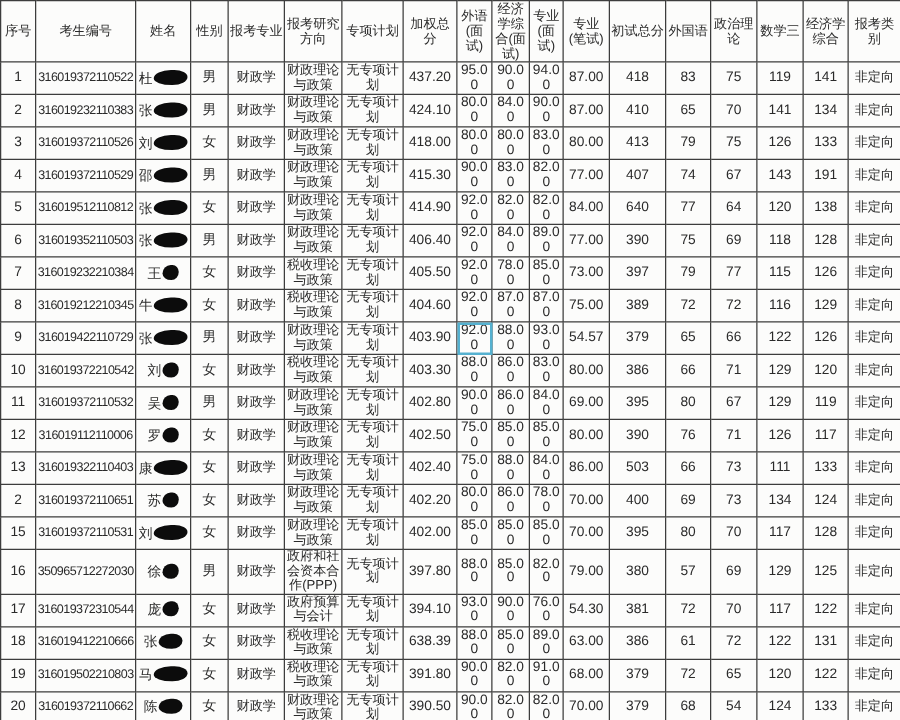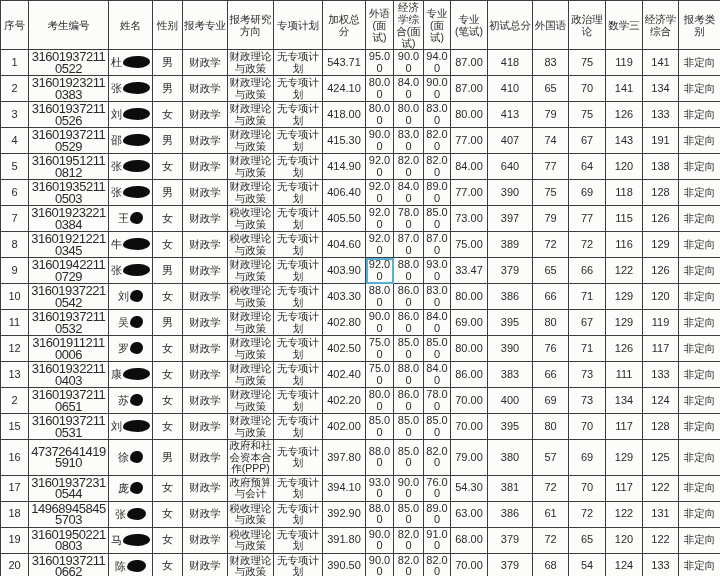--- a/index.html
+++ b/index.html
@@ -15,21 +15,21 @@
   th,td{
     border:1px solid #3d3d3d;
     text-align:center;vertical-align:middle;
     padding:0 1px;overflow:hidden;
     word-break:break-all;
   }
   thead tr{height:42px;}
   th{font-weight:normal;font-size:10.5px;line-height:12px;}
   tbody tr{height:26px;}
   td{font-size:11px;line-height:11.5px;}
-  td.cell-id{font-size:13px;letter-spacing:-0.45px;padding:0;}
+  td.cell-id{font-size:10px;letter-spacing:-0.45px;padding:0;}
   td.cell-direction,td.cell-plan,td.cell-major,td.cell-category{font-size:10.5px;}
   td.cell-name{font-size:11px;white-space:nowrap;}
   .redact{
     display:inline-block;background:#0c0c0c;height:12px;
     border-radius:55% 42% 48% 58% / 62% 50% 58% 46%;
     vertical-align:-2px;margin-left:1px;
   }
   .redact-s{width:13px;}
   .redact-m{width:19px;}
   .redact-l{width:27px;}
@@ -83,21 +83,21 @@
   </thead>
   <tbody>
       <tr>
         <td class="cell-no">1</td>
         <td class="cell-id">316019372110522</td>
         <td class="cell-name"><span>杜</span><span class="redact redact-l"></span></td>
         <td class="cell-gender">男</td>
         <td class="cell-major">财政学</td>
         <td class="cell-direction">财政理论与政策</td>
         <td class="cell-plan">无专项计划</td>
-        <td class="cell-weighted">543.71</td>
+        <td class="cell-weighted">437.20</td>
         <td class="cell-fl_interview">95.00</td>
         <td class="cell-econ_interview">90.00</td>
         <td class="cell-major_interview">94.00</td>
         <td class="cell-major_written">87.00</td>
         <td class="cell-initial_total">418</td>
         <td class="cell-foreign_lang">83</td>
         <td class="cell-politics">75</td>
         <td class="cell-math3">119</td>
         <td class="cell-econ_comp">141</td>
         <td class="cell-category">非定向</td>
@@ -247,21 +247,21 @@
         <td class="cell-id">316019422110729</td>
         <td class="cell-name"><span>张</span><span class="redact redact-l"></span></td>
         <td class="cell-gender">男</td>
         <td class="cell-major">财政学</td>
         <td class="cell-direction">财政理论与政策</td>
         <td class="cell-plan">无专项计划</td>
         <td class="cell-weighted">403.90</td>
         <td class="cell-fl_interview selected">92.00</td>
         <td class="cell-econ_interview">88.00</td>
         <td class="cell-major_interview">93.00</td>
-        <td class="cell-major_written">33.47</td>
+        <td class="cell-major_written">54.57</td>
         <td class="cell-initial_total">379</td>
         <td class="cell-foreign_lang">65</td>
         <td class="cell-politics">66</td>
         <td class="cell-math3">122</td>
         <td class="cell-econ_comp">126</td>
         <td class="cell-category">非定向</td>
       </tr>
       <tr>
         <td class="cell-no">10</td>
         <td class="cell-id">316019372210542</td>
@@ -328,21 +328,21 @@
         <td class="cell-name"><span>康</span><span class="redact redact-l"></span></td>
         <td class="cell-gender">女</td>
         <td class="cell-major">财政学</td>
         <td class="cell-direction">财政理论与政策</td>
         <td class="cell-plan">无专项计划</td>
         <td class="cell-weighted">402.40</td>
         <td class="cell-fl_interview">75.00</td>
         <td class="cell-econ_interview">88.00</td>
         <td class="cell-major_interview">84.00</td>
         <td class="cell-major_written">86.00</td>
-        <td class="cell-initial_total">383</td>
+        <td class="cell-initial_total">503</td>
         <td class="cell-foreign_lang">66</td>
         <td class="cell-politics">73</td>
         <td class="cell-math3">111</td>
         <td class="cell-econ_comp">133</td>
         <td class="cell-category">非定向</td>
       </tr>
       <tr>
         <td class="cell-no">2</td>
         <td class="cell-id">316019372110651</td>
         <td class="cell-name"><span>苏</span><span class="redact redact-s"></span></td>
@@ -377,21 +377,21 @@
         <td class="cell-major_written">70.00</td>
         <td class="cell-initial_total">395</td>
         <td class="cell-foreign_lang">80</td>
         <td class="cell-politics">70</td>
         <td class="cell-math3">117</td>
         <td class="cell-econ_comp">128</td>
         <td class="cell-category">非定向</td>
       </tr>
       <tr>
         <td class="cell-no">16</td>
-        <td class="cell-id">473726414195910</td>
+        <td class="cell-id">350965712272030</td>
         <td class="cell-name"><span>徐</span><span class="redact redact-s"></span></td>
         <td class="cell-gender">男</td>
         <td class="cell-major">财政学</td>
         <td class="cell-direction">政府和社会资本合作(PPP)</td>
         <td class="cell-plan">无专项计划</td>
         <td class="cell-weighted">397.80</td>
         <td class="cell-fl_interview">88.00</td>
         <td class="cell-econ_interview">85.00</td>
         <td class="cell-major_interview">82.00</td>
         <td class="cell-major_written">79.00</td>
@@ -417,27 +417,27 @@
         <td class="cell-major_written">54.30</td>
         <td class="cell-initial_total">381</td>
         <td class="cell-foreign_lang">72</td>
         <td class="cell-politics">70</td>
         <td class="cell-math3">117</td>
         <td class="cell-econ_comp">122</td>
         <td class="cell-category">非定向</td>
       </tr>
       <tr>
         <td class="cell-no">18</td>
-        <td class="cell-id">149689458455703</td>
+        <td class="cell-id">316019412210666</td>
         <td class="cell-name"><span>张</span><span class="redact redact-m"></span></td>
         <td class="cell-gender">女</td>
         <td class="cell-major">财政学</td>
         <td class="cell-direction">税收理论与政策</td>
         <td class="cell-plan">无专项计划</td>
-        <td class="cell-weighted">392.90</td>
+        <td class="cell-weighted">638.39</td>
         <td class="cell-fl_interview">88.00</td>
         <td class="cell-econ_interview">85.00</td>
         <td class="cell-major_interview">89.00</td>
         <td class="cell-major_written">63.00</td>
         <td class="cell-initial_total">386</td>
         <td class="cell-foreign_lang">61</td>
         <td class="cell-politics">72</td>
         <td class="cell-math3">122</td>
         <td class="cell-econ_comp">131</td>
         <td class="cell-category">非定向</td>

